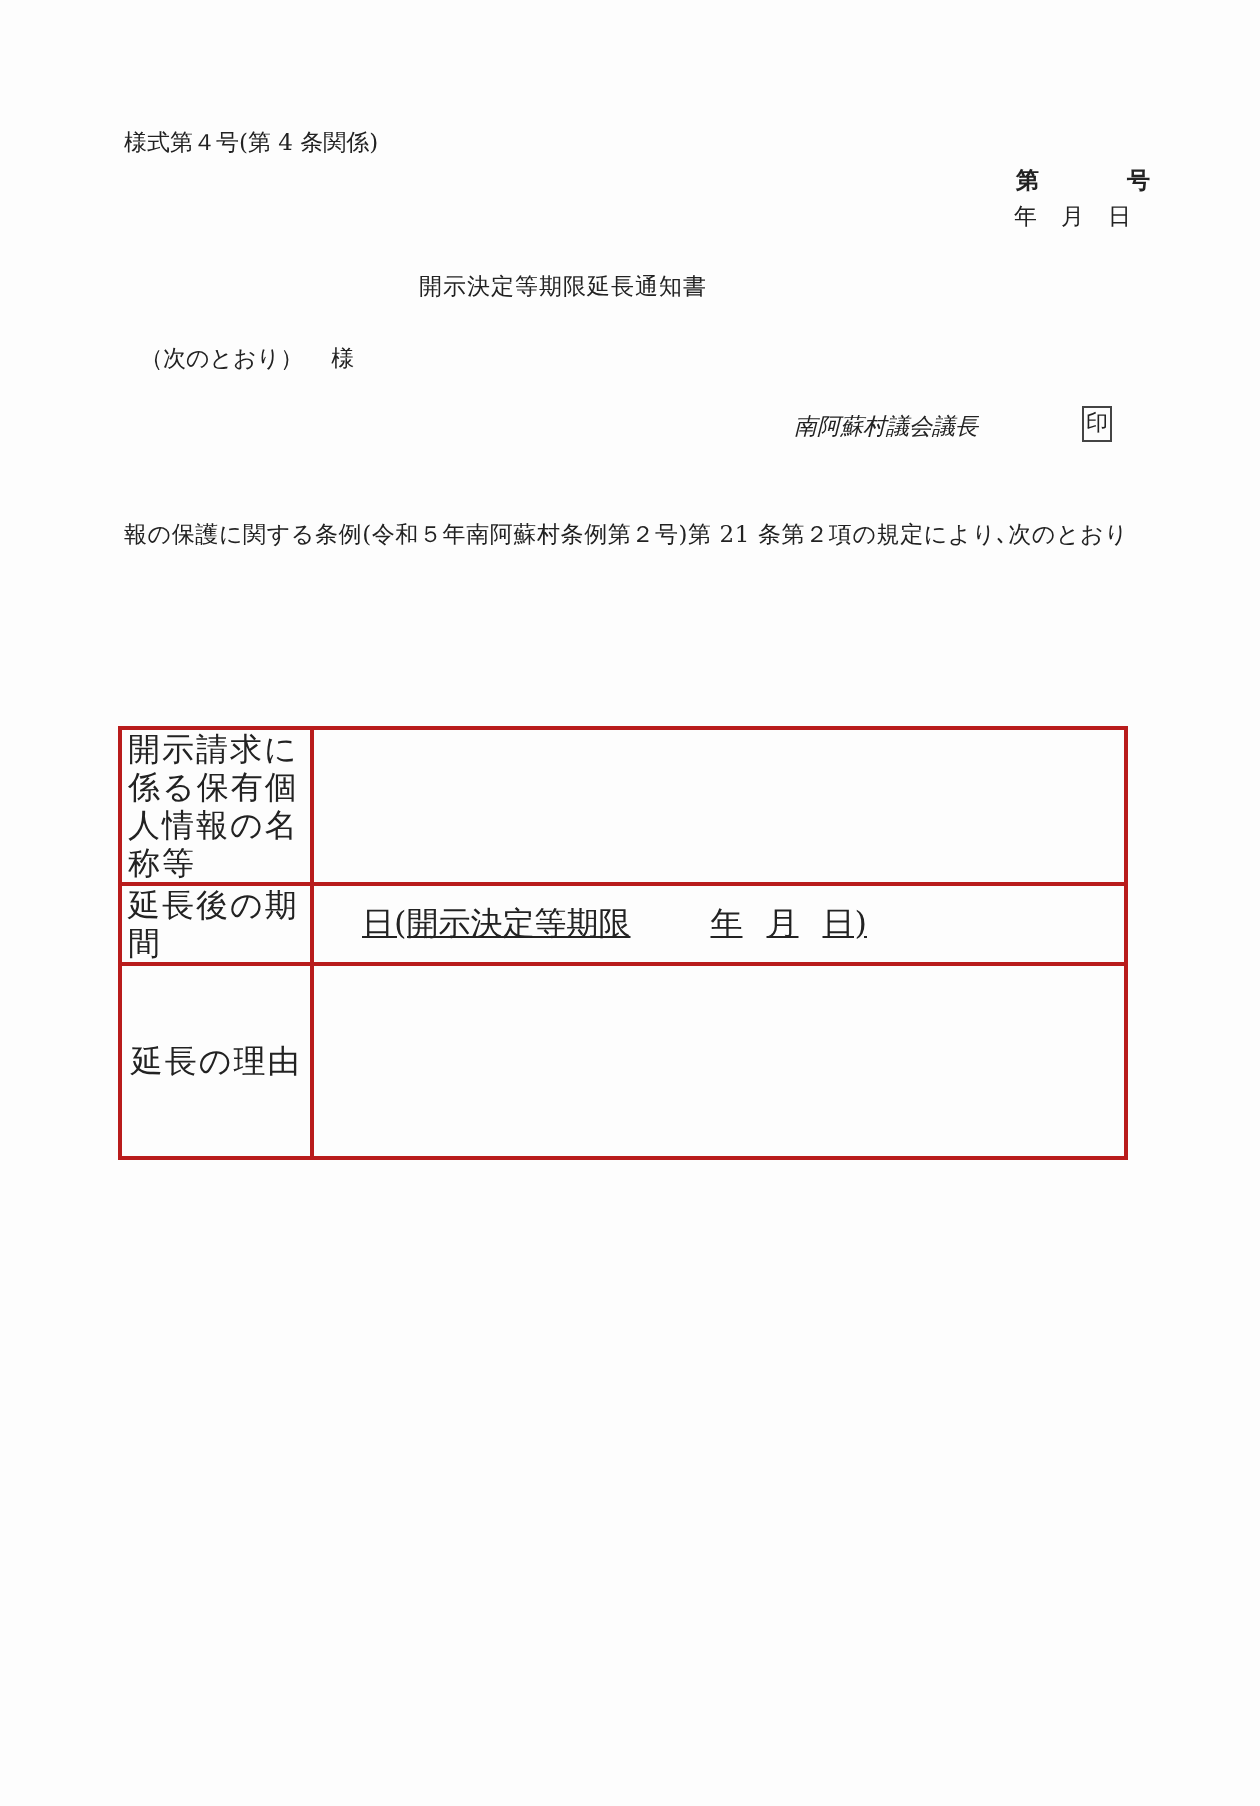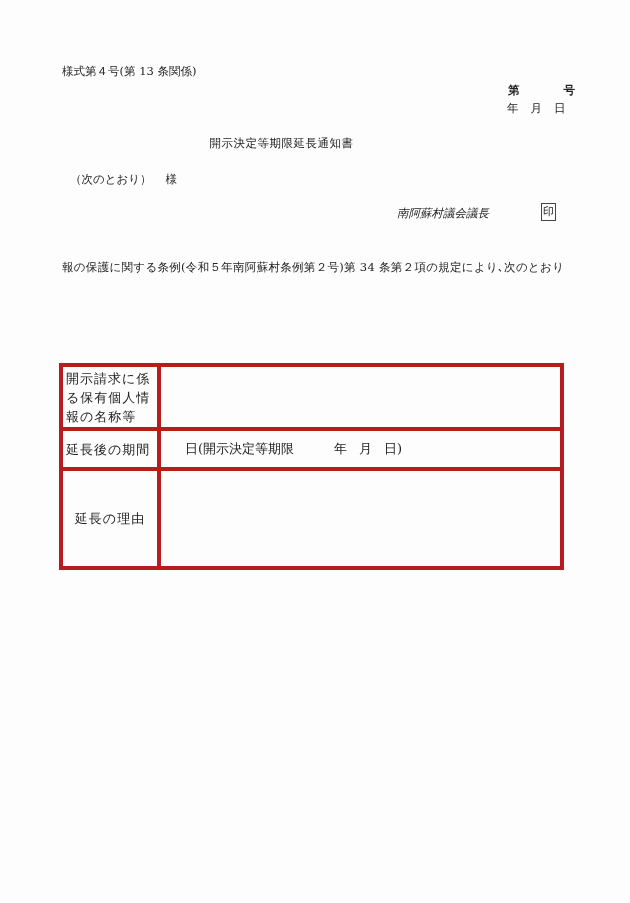--- a/index.html
+++ b/index.html
@@ -25,55 +25,55 @@
     .body-text {
       left: 62px; top: 258px; width: 510px; white-space: normal;
       line-height: 19px; letter-spacing: 0.3px;
     }
     .body-text p { margin: 0; white-space: nowrap; }
     table.info {
       position: absolute; left: 59px; top: 363px; width: 505px;
       border-collapse: collapse; table-layout: fixed;
     }
     table.info td {
-      border: 4px solid #b91c1c; padding: 0 3px; vertical-align: middle;
-      font-size: 13px;
+      border: 2px solid #b91c1c; padding: 0 3px; vertical-align: middle;
+      font-size: 16px;
     }
     table.info td.label { width: 88px; line-height: 19px; letter-spacing: 1px; }
     tr.r1 td { height: 60px; }
     tr.r2 td { height: 36px; }
     tr.r3 td { height: 95px; text-align: center; }
-    .period { padding-left: 24px !important; white-space: nowrap; }
+    .period { padding-left: 24px !important; white-space: nowrap; text-decoration: underline; }
     .period .sp { display: inline-block; width: 40px; }
     .period .g { display: inline-block; width: 12px; }
   </style>
 </head>
 <body>
 
-<div class="abs form-no">様式第４号(第 13 条関係)</div>
+<div class="abs form-no">様式第４号(第 4 条関係)</div>
 
 <div class="abs doc-num">
   <span>第</span><span class="gap"></span><span>号</span>
 </div>
 
 <div class="abs doc-date">
   <span>年</span><span class="g"></span><span>月</span><span class="g"></span><span>日</span>
 </div>
 
 <div class="abs title">開示決定等期限延長通知書</div>
 
 <div class="abs addressee">
   <span>（次のとおり）</span><span class="sama">様</span>
 </div>
 
 <div class="abs sender">南阿蘇村議会議長</div>
 <div class="abs seal">印</div>
 
 <div class="abs body-text">
-  <p>報の保護に関する条例(令和５年南阿蘇村条例第２号)第 34 条第２項の規定により､次のとおり</p>
+  <p>報の保護に関する条例(令和５年南阿蘇村条例第２号)第 21 条第２項の規定により､次のとおり</p>
 </div>
 
 <table class="info">
   <tbody>
       <tr class="r1">
     <td class="label">開示請求に係る保有個人情報の名称等</td>
     <td></td>
   </tr>
   <tr class="r2">
     <td class="label">延長後の期間</td>

